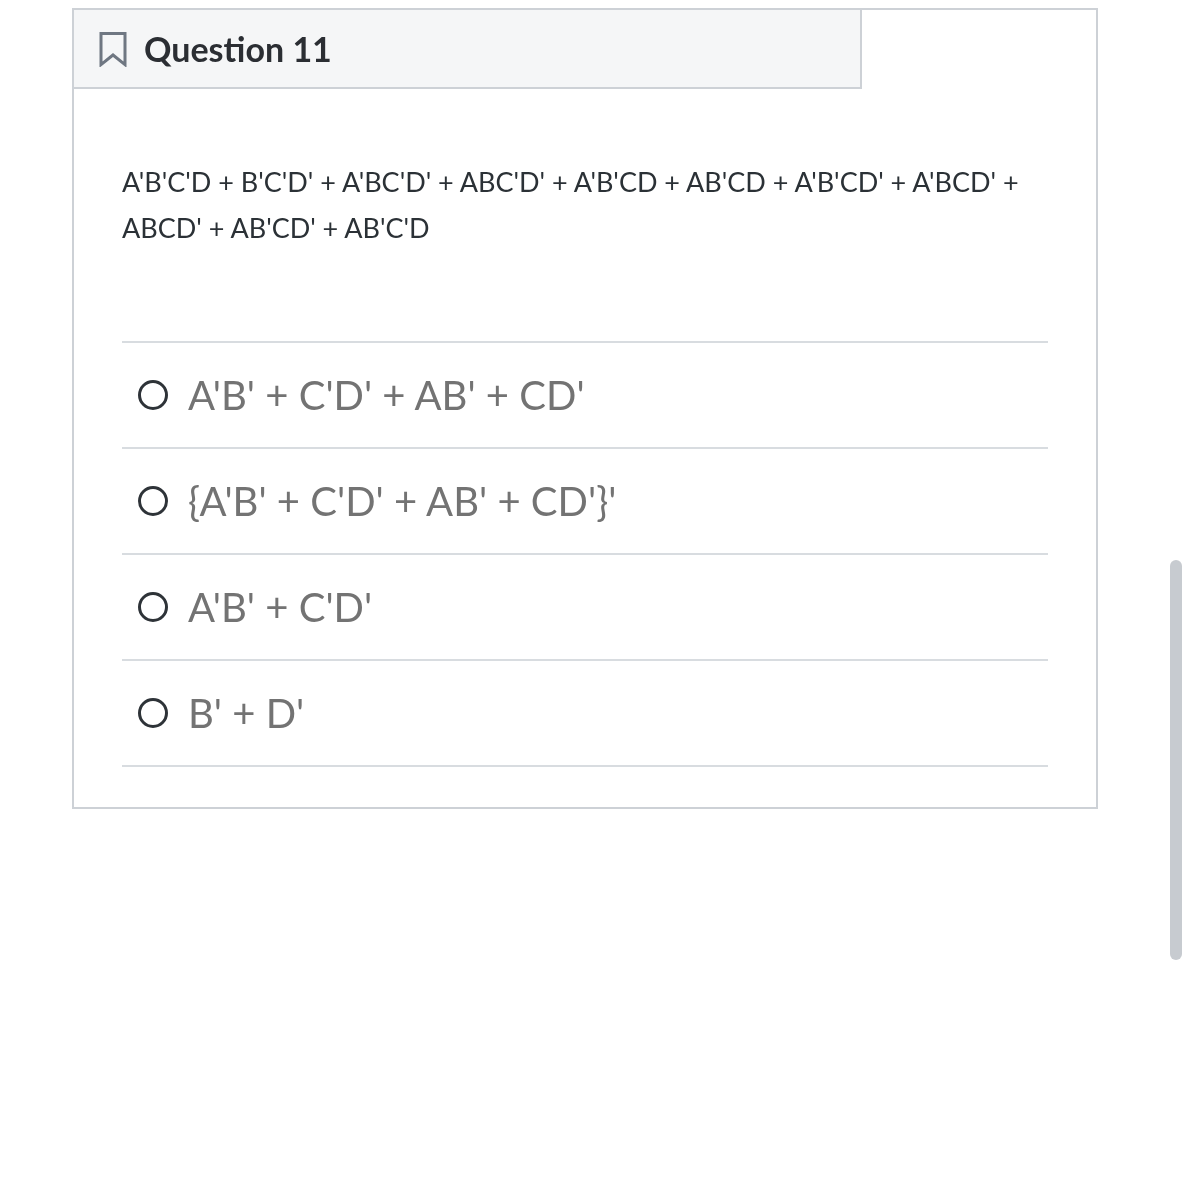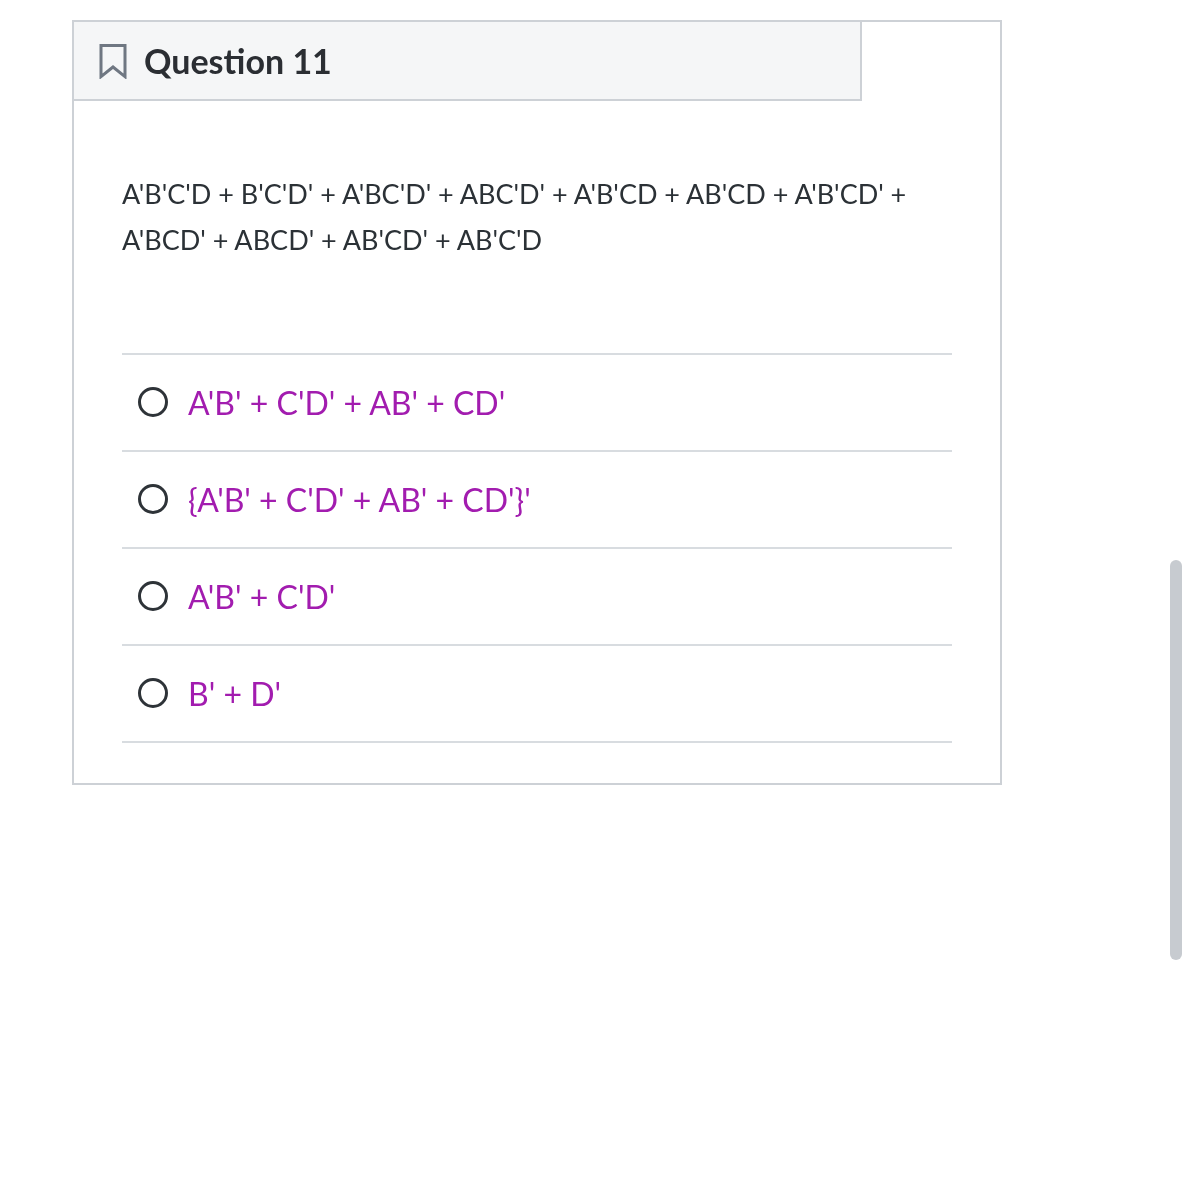--- a/index.html
+++ b/index.html
@@ -12,24 +12,23 @@
       background: #ffffff;
       width: 1186px;
       height: 1200px;
       position: relative;
       overflow: hidden;
     }
     .question-card {
       position: absolute;
       left: 72px;
       top: 8px;
-      width: 930px;
+      width: 1026px;
       border: 2px solid #cdd1d6;
       background: #ffffff;
-      margin-top: 12px;
     }
     .question-header {
       background: #f5f6f7;
       border-bottom: 2px solid #cdd1d6;
       padding: 18px 24px;
       display: flex;
       align-items: center;
       gap: 16px;
       width: 788px;
       border-right: 2px solid #cdd1d6;
@@ -76,22 +75,22 @@
       cursor: pointer;
     }
     .radio-circle {
       width: 30px;
       height: 30px;
       border: 3px solid #2e3338;
       border-radius: 50%;
       flex-shrink: 0;
     }
     .option-label {
-      font-size: 32px;
-      color: #a21caf;
+      font-size: 40px;
+      color: #737373;
     }
     .scrollbar {
       position: absolute;
       right: 4px;
       top: 560px;
       width: 12px;
       height: 400px;
       background: #c7cbd0;
       border-radius: 6px;
     }

